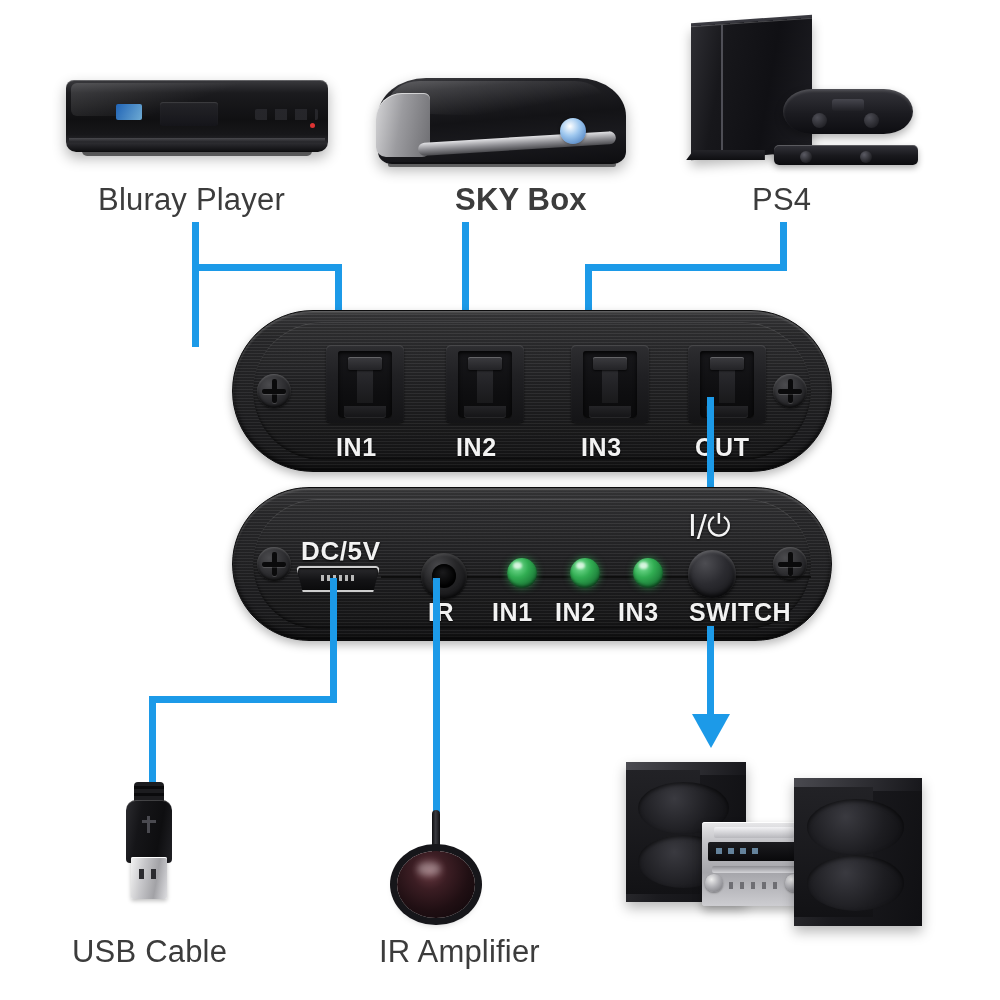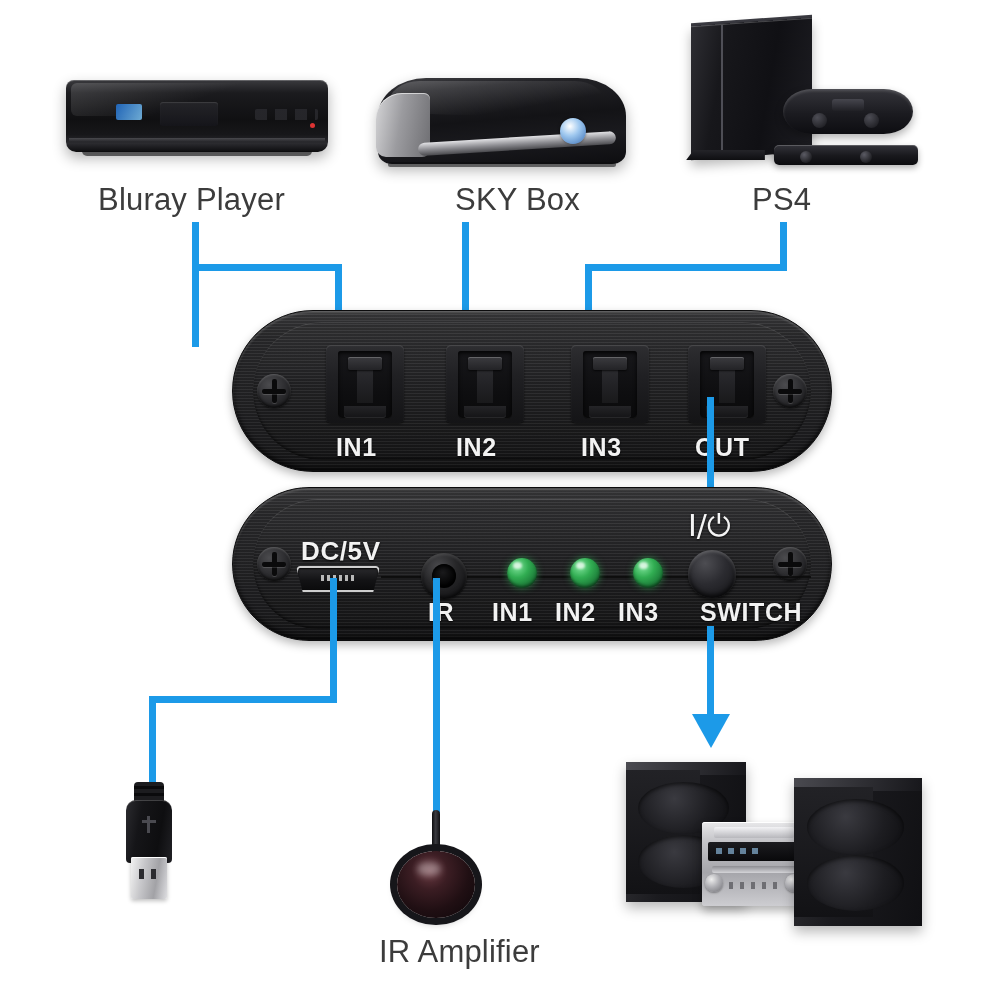--- a/index.html
+++ b/index.html
@@ -389,21 +389,21 @@
   <div class="dev-label lbl-top" style="left:98px;top:182px;">Bluray Player</div>
 
   <div class="skybox" style="left:378px;top:78px;width:248px;height:86px;">
     <div class="shell"></div>
     <div class="topgloss"></div>
     <div class="sidepan"></div>
     <div class="chrome"></div>
     <div class="logo"></div>
     <div class="base"></div>
   </div>
-  <div class="dev-label lbl-top" style="left:455px;top:182px;">SKY Box</div>
+  <div class="dev-label lbl-top" style="left:455px;top:182px;font-weight:bold;">SKY Box</div>
 
   <div class="ps4" style="left:686px;top:22px;width:232px;height:152px;">
     <div class="towerTop"></div>
     <div class="tower"></div>
     <div class="slit"></div>
     <div class="stand"></div>
     <div class="pad">
       <div class="stick" style="left:22%;"></div>
       <div class="stick" style="left:62%;"></div>
     </div>
@@ -484,40 +484,41 @@
     <div class="led" style="left:337px;top:70px;"></div>
     <div class="led" style="left:400px;top:70px;"></div>
 
     <div class="iosym" style="left:455px;top:20px;">I/⏻</div>
     <div class="pwrbtn" style="left:455px;top:62px;"></div>
 
     <div class="port-cap" style="left:195px;top:110px;">IR</div>
     <div class="port-cap" style="left:259px;top:110px;">IN1</div>
     <div class="port-cap" style="left:322px;top:110px;">IN2</div>
     <div class="port-cap" style="left:385px;top:110px;">IN3</div>
-    <div class="port-cap" style="left:467px;top:110px;">SWITCH</div>
+    <div class="port-cap" style="left:456px;top:110px;">SWITCH</div>
   </div>
 
   <div class="wire wire-v" style="left:330px;top:578px;height:125px;"></div>
   <div class="wire wire-h" style="left:149px;top:696px;width:188px;"></div>
   <div class="wire wire-v" style="left:149px;top:696px;height:88px;"></div>
 
   <div class="wire wire-v" style="left:433px;top:578px;height:235px;"></div>
 
   <div class="wire wire-v" style="left:707px;top:626px;height:92px;"></div>
   <div class="arrow-dn big" style="left:692px;top:714px;"></div>
 
   <div class="usbplug" style="left:117px;top:782px;width:64px;height:130px;">
     <div class="boot"></div>
     <div class="shell2">
       <div class="tridentv"></div>
       <div class="tridenth"></div>
     </div>
     <div class="metal"></div>
   </div>
+  <div class="dev-label lbl-bot" style="left:72px;top:934px;">USB Cable</div>
 
   <div class="irrecv" style="left:390px;top:810px;width:92px;height:108px;">
     <div class="lead"></div>
     <div class="dome"></div>
   </div>
   <div class="dev-label lbl-bot" style="left:379px;top:934px;">IR Amplifier</div>
 
   <div class="amp" style="left:618px;top:752px;width:322px;height:180px;">
     <div class="spk" style="left:8px;top:10px;width:120px;height:140px;">
       <div class="top"></div>

